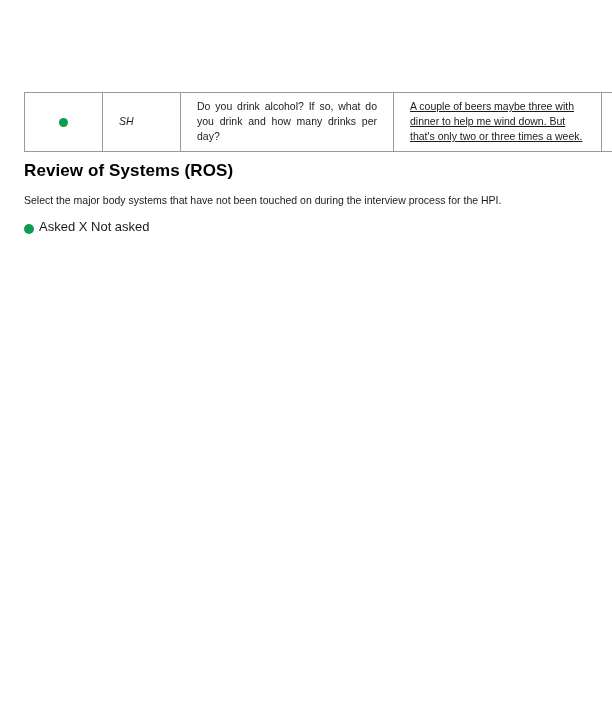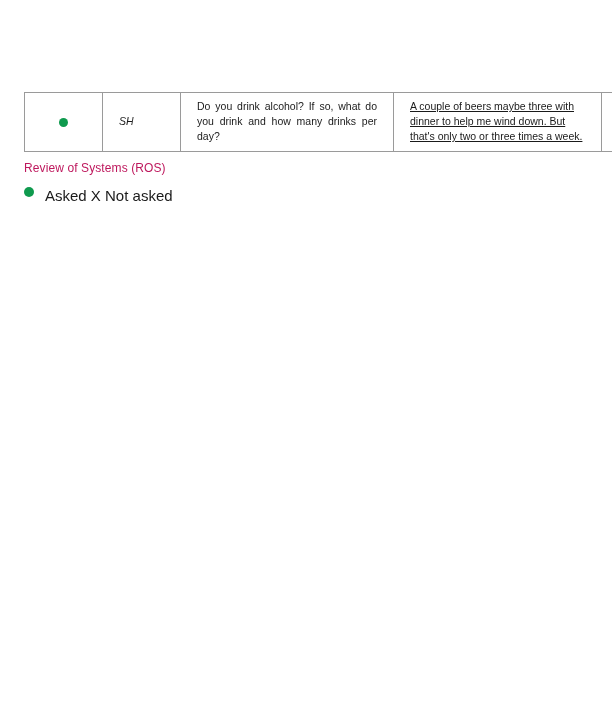--- a/index.html
+++ b/index.html
@@ -63,39 +63,39 @@
   .dot {
     display: inline-block;
     width: 9px;
     height: 9px;
     border-radius: 50%;
     background: #0f9a4e;
     vertical-align: middle;
   }
   h2.section-title {
     font-family: "Liberation Sans", sans-serif;
-    font-weight: 400;
-    font-size: 12px;
-    color: #be185d;
+    font-weight: 700;
+    font-size: 17px;
+    color: #000000;
     margin: 9px 0 0 0;
     letter-spacing: 0.1px;
   }
   p.section-desc {
     font-size: 10.5px;
     color: #1a1a1a;
     margin: 12px 0 0 0;
     line-height: 1.4;
   }
   .legend {
     margin-top: 12px;
-    font-size: 15px;
+    font-size: 13px;
     color: #1a1a1a;
     display: flex;
-    align-items: flex-start;
-    gap: 11px;
+    align-items: flex-end;
+    gap: 5px;
   }
   .legend .dot {
     width: 10px;
     height: 10px;
   }
   .legend-text {
     display: inline-block;
   }
 </style>
 </head>
@@ -114,19 +114,20 @@
           <td class="col-question">Do you drink alcohol? If so, what do you drink and how many drinks per day?</td>
           <td class="col-answer">A couple of beers maybe three with dinner to help me wind down. But that's only two or three times a week.</td>
           <td class="col-extra"></td>
         </tr>
       </tbody>
     </table>
   </div>
 
   <h2 class="section-title">Review of Systems (ROS)</h2>
 
+  <p class="section-desc">Select the major body systems that have not been touched on during the interview process for the HPI.</p>
 
   <div class="legend">
     <span class="dot"></span>
     <span class="legend-text">Asked X Not asked</span>
   </div>
 
 </div>
 
 </body></html>

